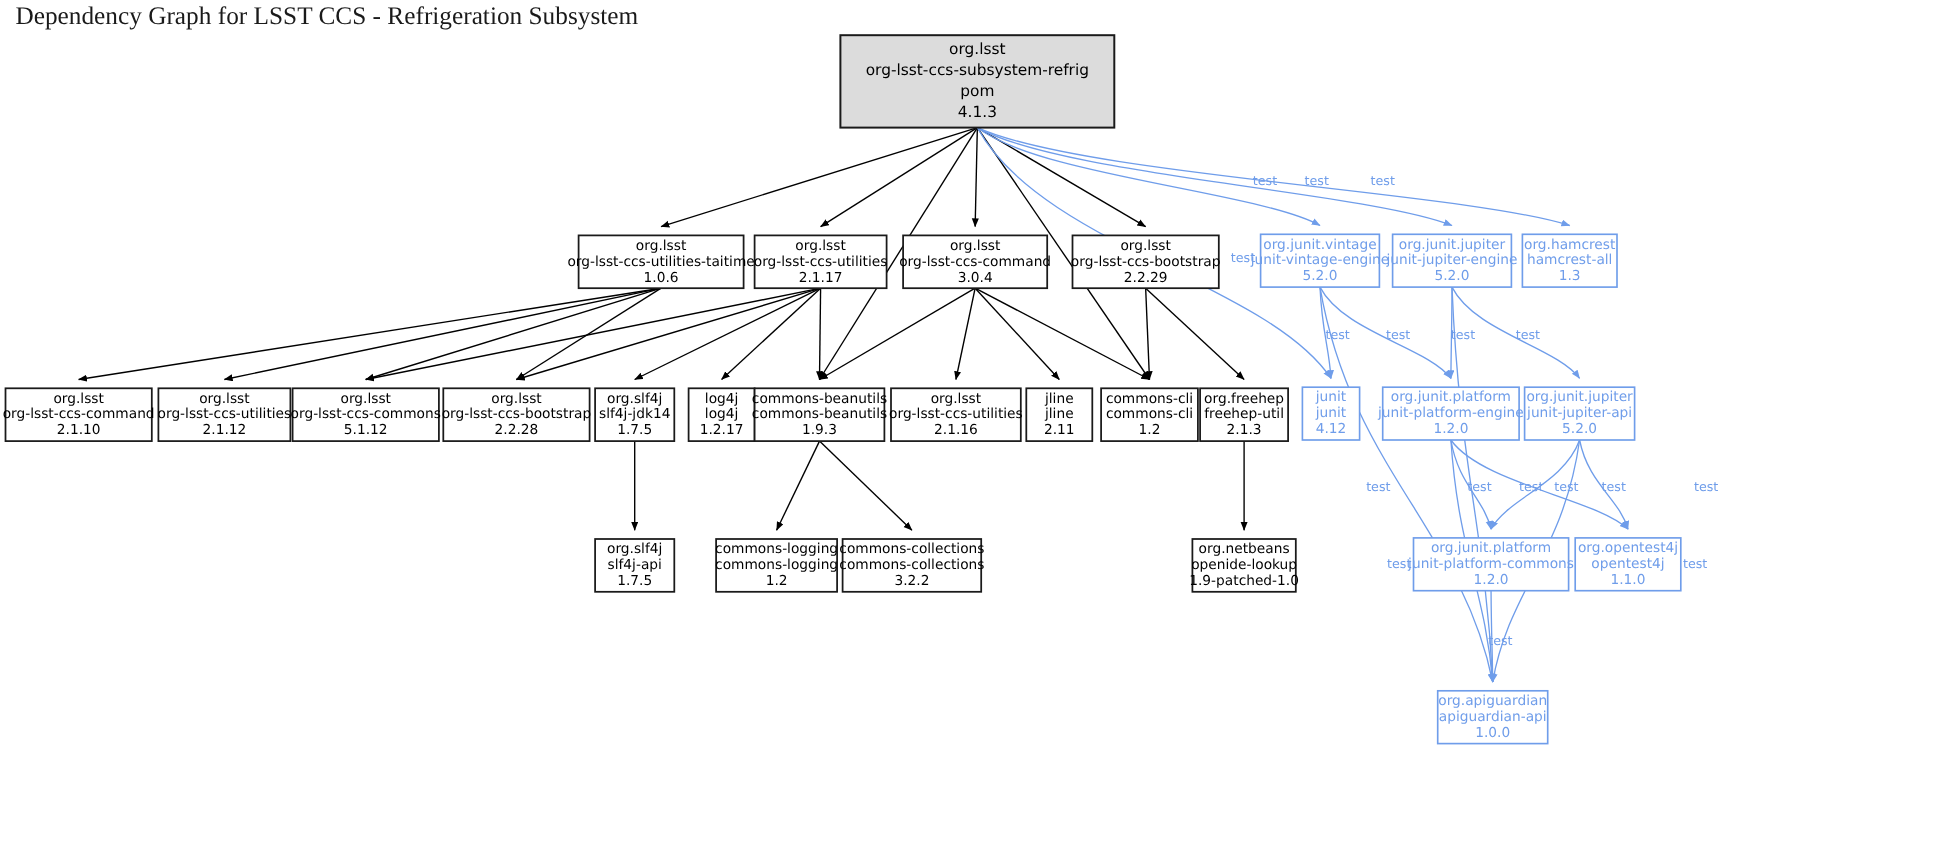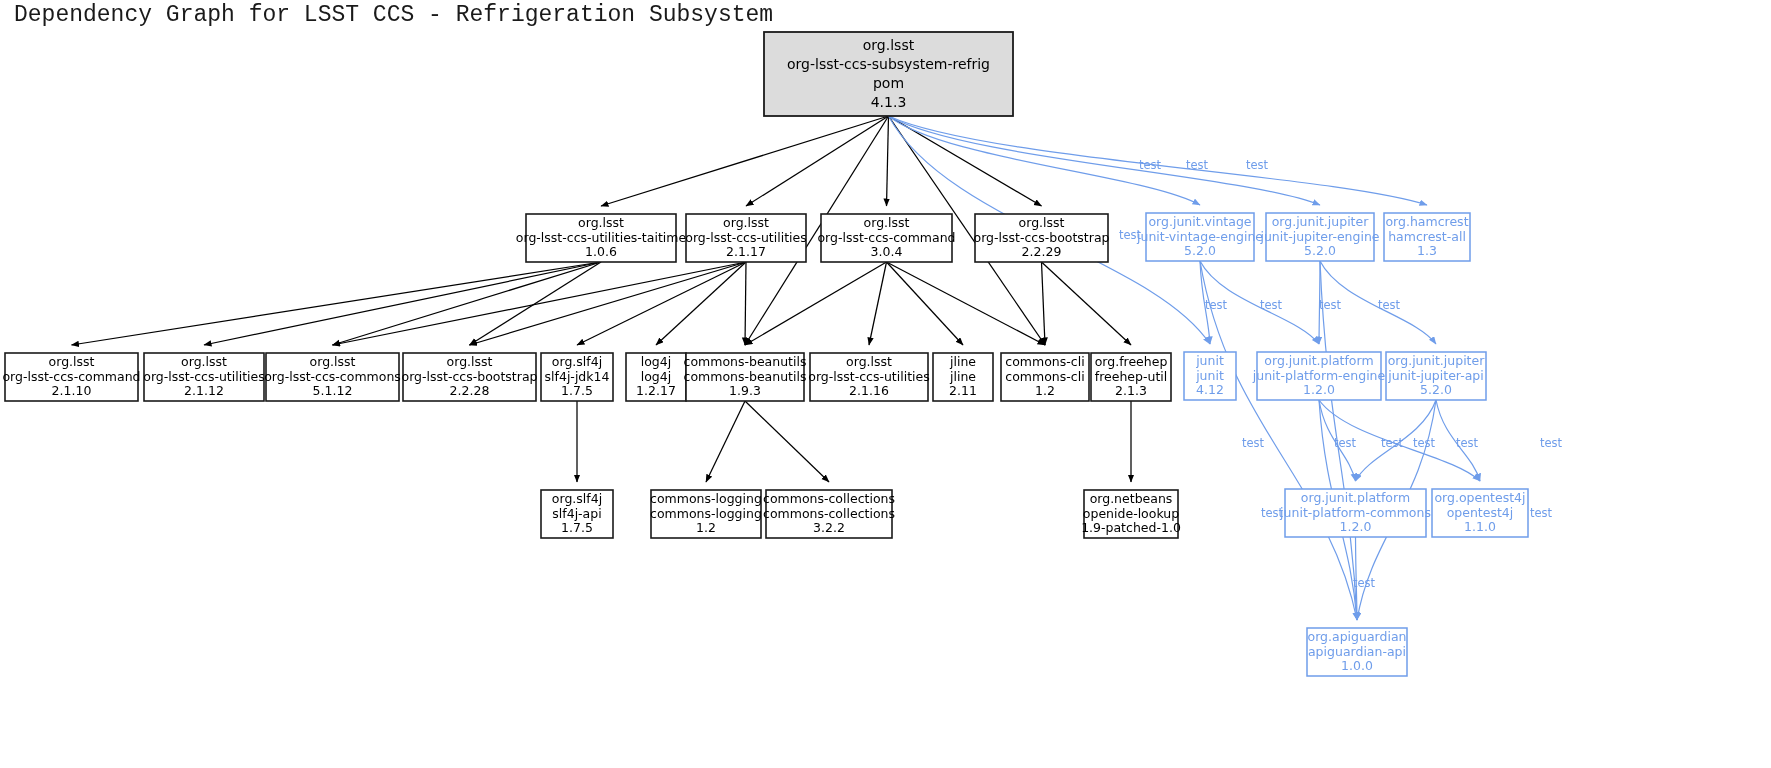--- a/index.html
+++ b/index.html
@@ -1,20 +1,20 @@
 <!DOCTYPE html>
 <html><head>
 <meta charset="utf-8">
 <style>
   html,body{margin:0;padding:0;background:#ffffff;}
   body{width:1771px;height:768px;overflow:hidden;font-family:"DejaVu Sans",sans-serif;}
   #root{position:relative;width:1771px;height:768px;}
   #title{
     position:absolute;left:14px;top:2px;
-    font-family:Liberation Mono, monospace;
+    font-family:Liberation Serif, serif;
     font-size:23px;color:#1a1a1a;white-space:nowrap;
   }
   svg#graph{position:absolute;left:0;top:0;width:1771px;height:768px;}
   .nodebox{fill:#ffffff;stroke:#1a1a1a;stroke-width:1.6px;}
   .nodebox.root{fill:#dcdcdc;stroke:#1a1a1a;stroke-width:1.8px;}
   .nodebox.test{fill:#ffffff;stroke:#6f9dea;stroke-width:1.5px;}
   .nlabel{font-family:"DejaVu Sans",sans-serif;font-size:12.5px;fill:#000000;text-anchor:middle;dominant-baseline:middle;}
   .nlabel.test{fill:#6f9dea;}
   .nlabel.root{font-size:14px;}
   .edge{fill:none;stroke:#000000;stroke-width:1.25px;}

